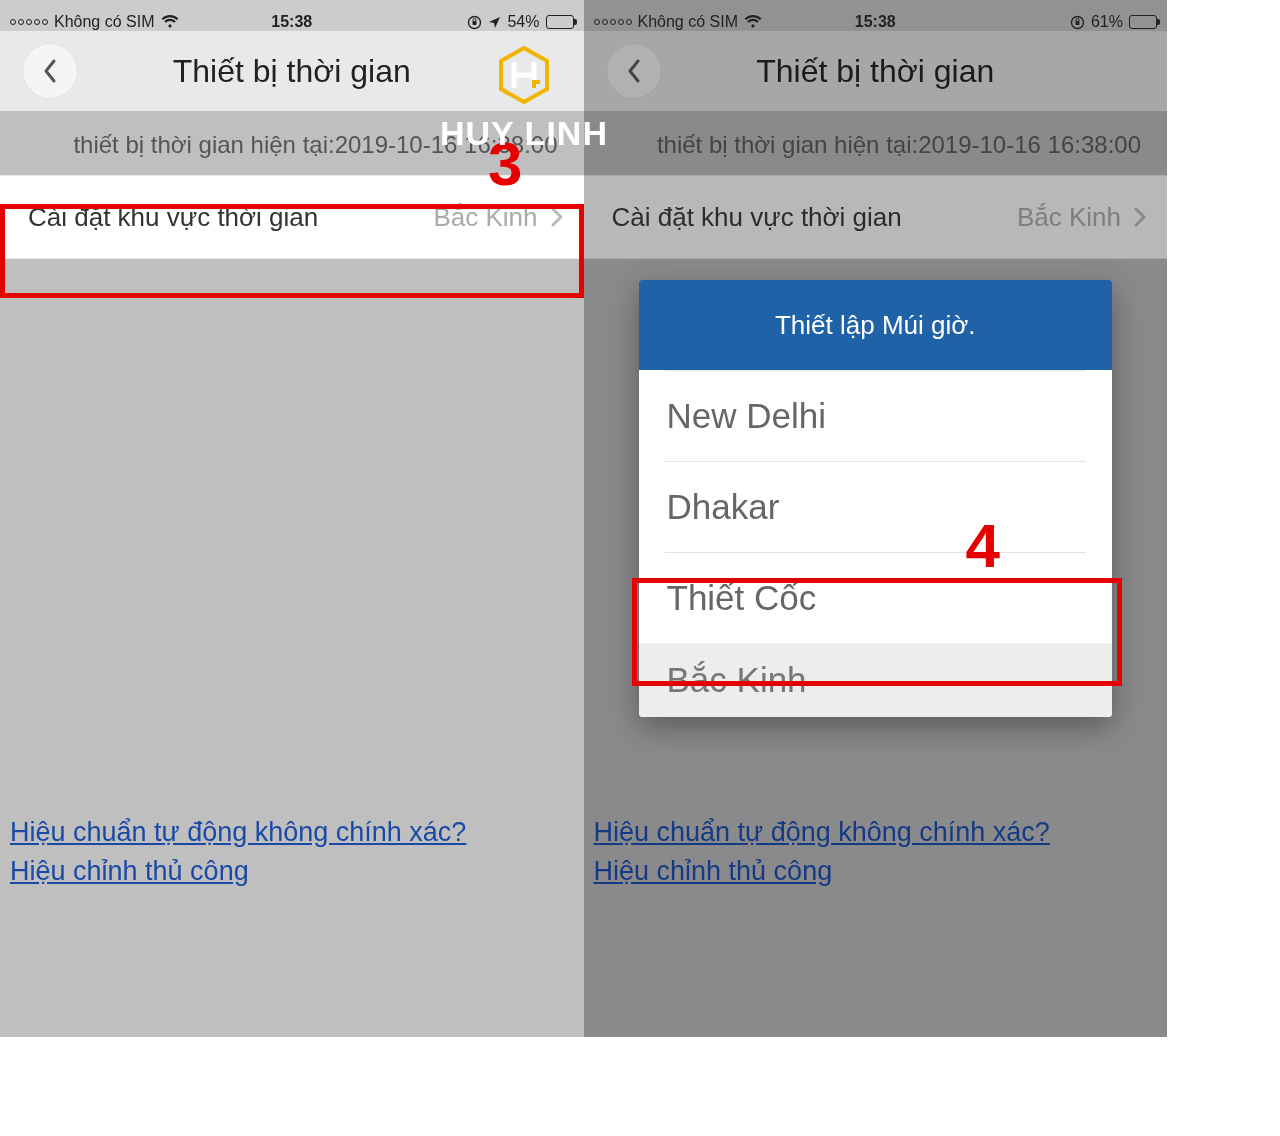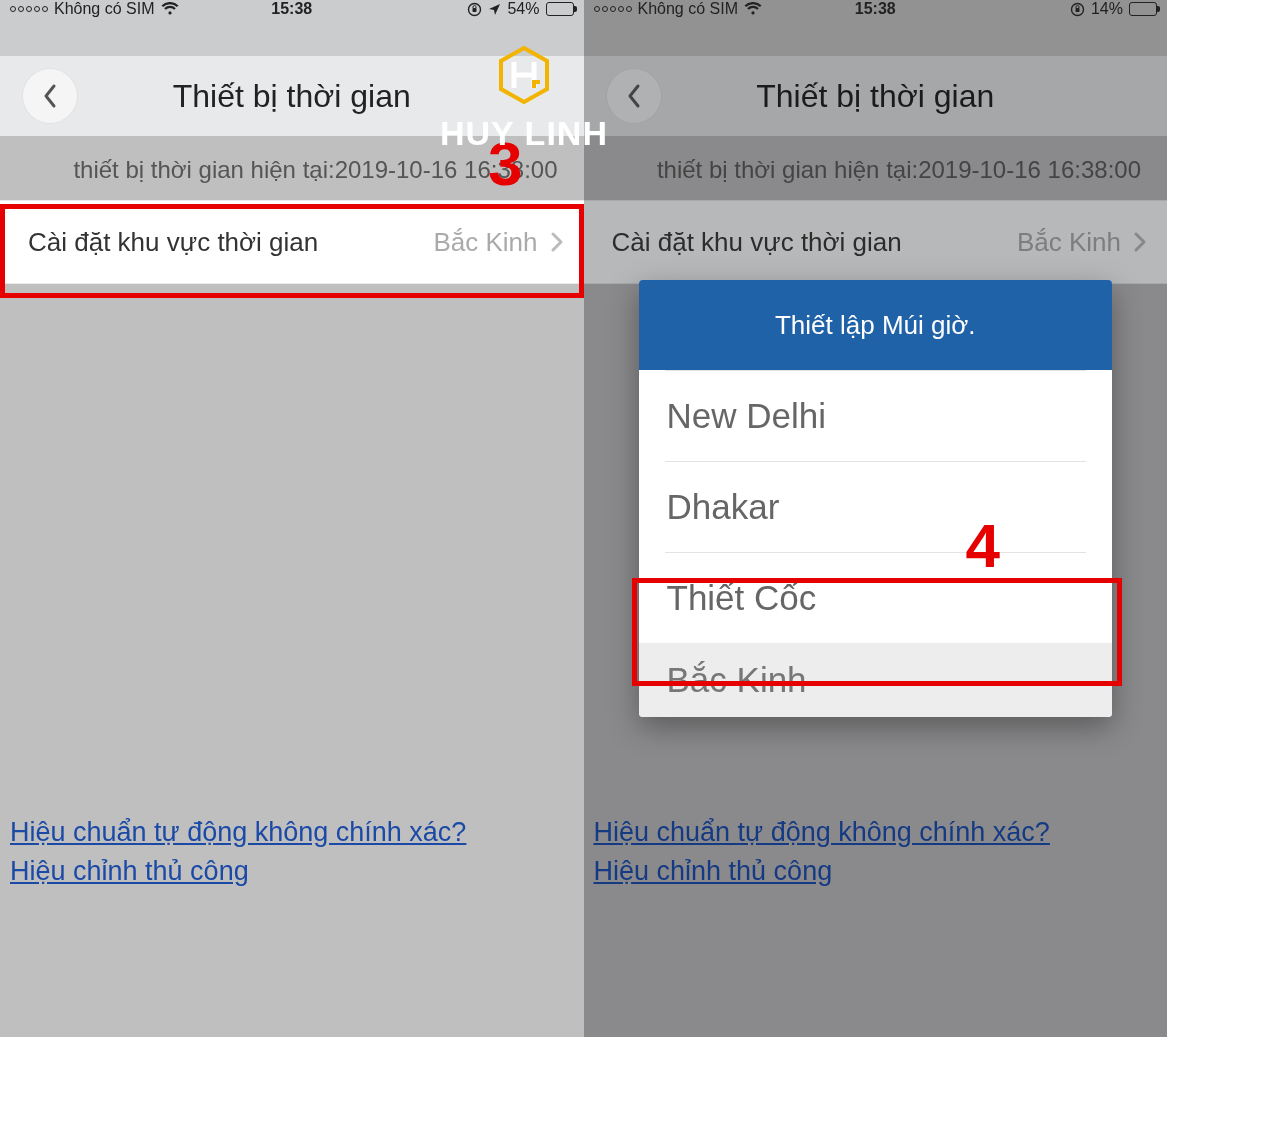--- a/index.html
+++ b/index.html
@@ -20,23 +20,23 @@
     position: relative;
     width: 583.5px;
     height: 1037px;
     background: #bfbfc0;
     overflow: hidden;
   }
   .screen.right {
     background: #8a8a8c;
   }
   .status-bar {
-    height: 56px;
+    height: 31px;
     display: flex;
-    align-items: flex-start;
+    align-items: flex-end;
     padding: 0 10px;
     font-size: 16px;
     font-weight: 500;
     color: #222;
     background: #cbcccd;
     justify-content: space-between;
   }
   .screen.right .status-bar { background: #929293; }
   .status-left, .status-center, .status-right {
     display: flex;
@@ -255,21 +255,21 @@
       </div>
       <div class="status-center">15:38</div>
       <div class="status-right">
         <span class="lock-icon">
           <svg width="15" height="15" viewBox="0 0 15 15">
               <circle cx="7.5" cy="7.5" r="6" fill="none" stroke="#222" stroke-width="1.4"></circle>
               <rect x="5.5" y="6" width="4" height="4" rx="0.8" fill="#222"></rect>
               <path d="M6 6V5a1.5 1.5 0 013 0v1" fill="none" stroke="#222" stroke-width="1"></path>
             </svg>
         </span>
-        <span>14%</span>
+        <span>61%</span>
         <span class="battery"><span class="battery-fill" style="width:53%"></span></span>
       </div>
     </div>
 
     <div class="nav-bar">
       <div class="back-btn">
         <svg width="20" height="28" viewBox="0 0 20 28">
             <path d="M14 4L6 14l8 10" fill="none" stroke="#444" stroke-width="3" stroke-linecap="round" stroke-linejoin="round"></path>
           </svg>
       </div>

